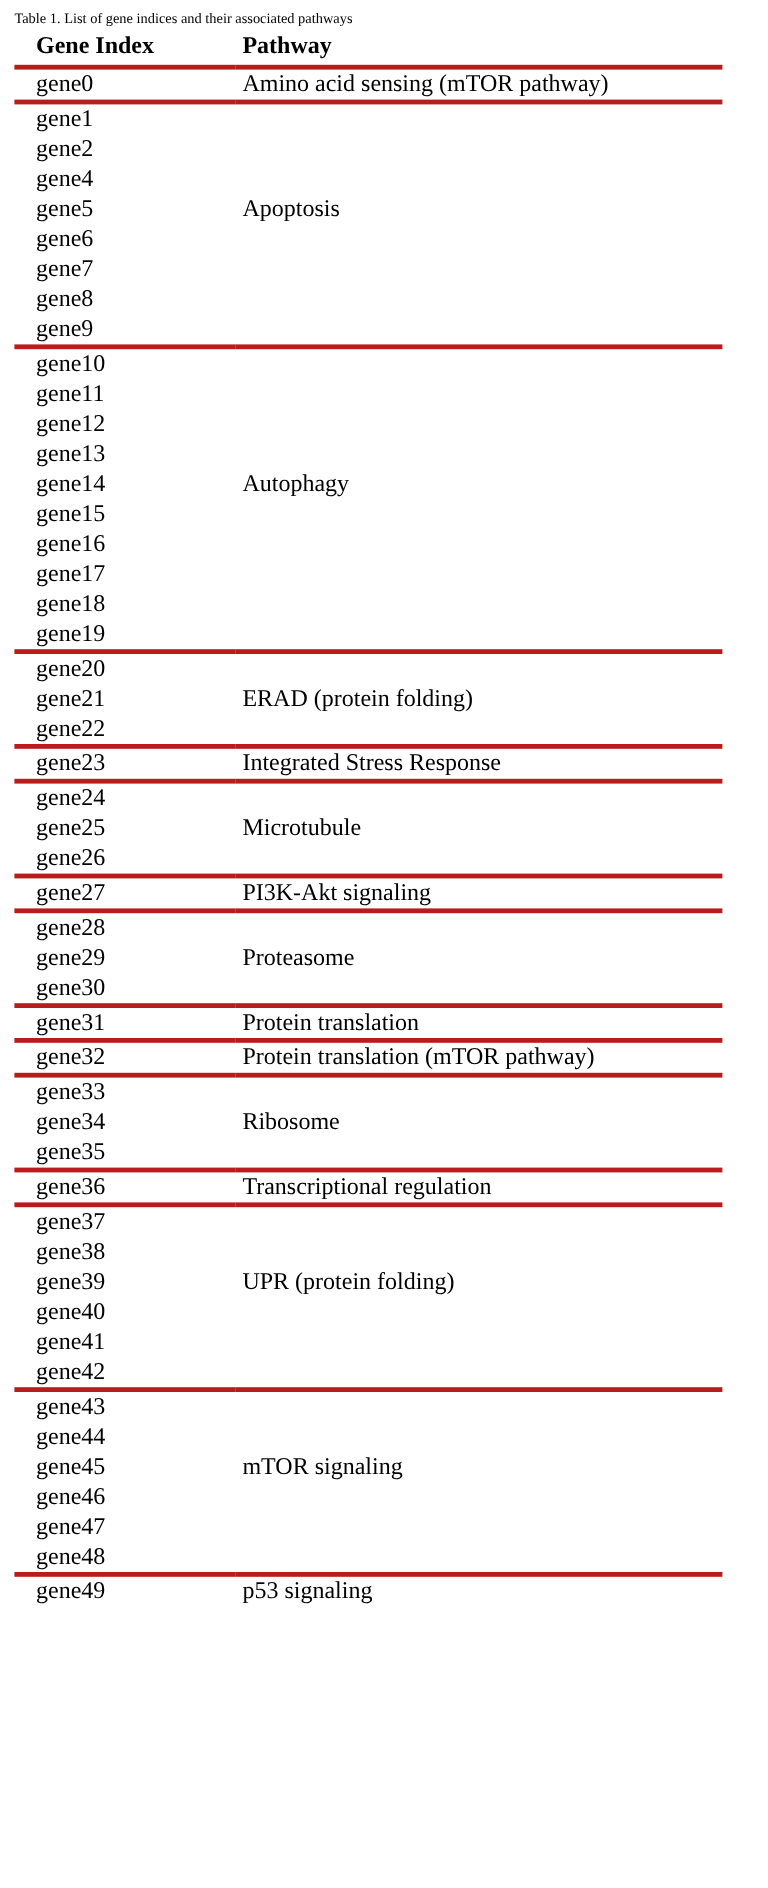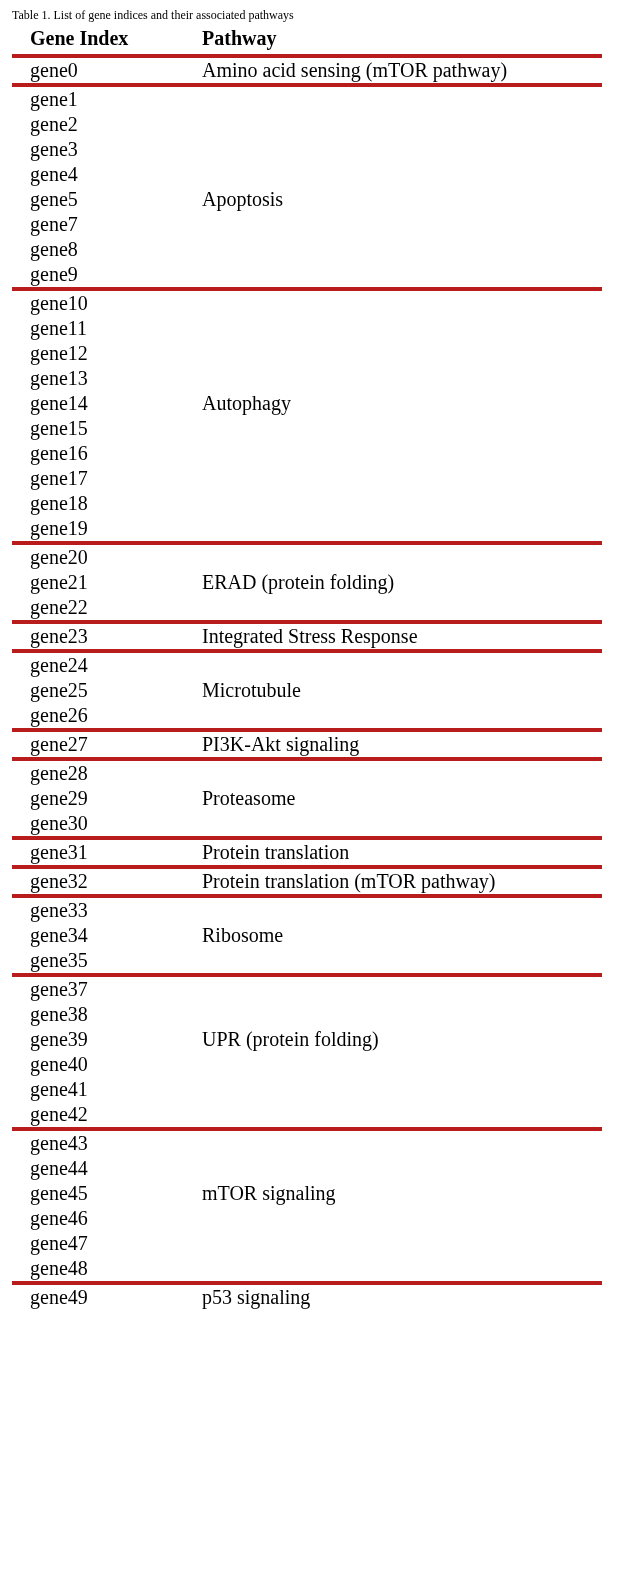--- a/index.html
+++ b/index.html
@@ -63,32 +63,32 @@
       </tr>
       <tr class="sep">
         <td class="gene">gene1</td>
         <td></td>
       </tr>
       <tr>
         <td class="gene">gene2</td>
         <td></td>
       </tr>
       <tr>
-        <td class="gene">gene3</td>
-        <td></td>
-      </tr>
-      <tr>
         <td class="gene">gene4</td>
         <td></td>
       </tr>
       <tr>
         <td class="gene">gene5</td>
         <td>Apoptosis</td>
       </tr>
       <tr>
+        <td class="gene">gene6</td>
+        <td></td>
+      </tr>
+      <tr>
         <td class="gene">gene7</td>
         <td></td>
       </tr>
       <tr>
         <td class="gene">gene8</td>
         <td></td>
       </tr>
       <tr>
         <td class="gene">gene9</td>
         <td></td>
@@ -189,20 +189,24 @@
         <td class="gene">gene33</td>
         <td></td>
       </tr>
       <tr>
         <td class="gene">gene34</td>
         <td>Ribosome</td>
       </tr>
       <tr>
         <td class="gene">gene35</td>
         <td></td>
+      </tr>
+      <tr class="sep">
+        <td class="gene">gene36</td>
+        <td>Transcriptional regulation</td>
       </tr>
       <tr class="sep">
         <td class="gene">gene37</td>
         <td></td>
       </tr>
       <tr>
         <td class="gene">gene38</td>
         <td></td>
       </tr>
       <tr>

